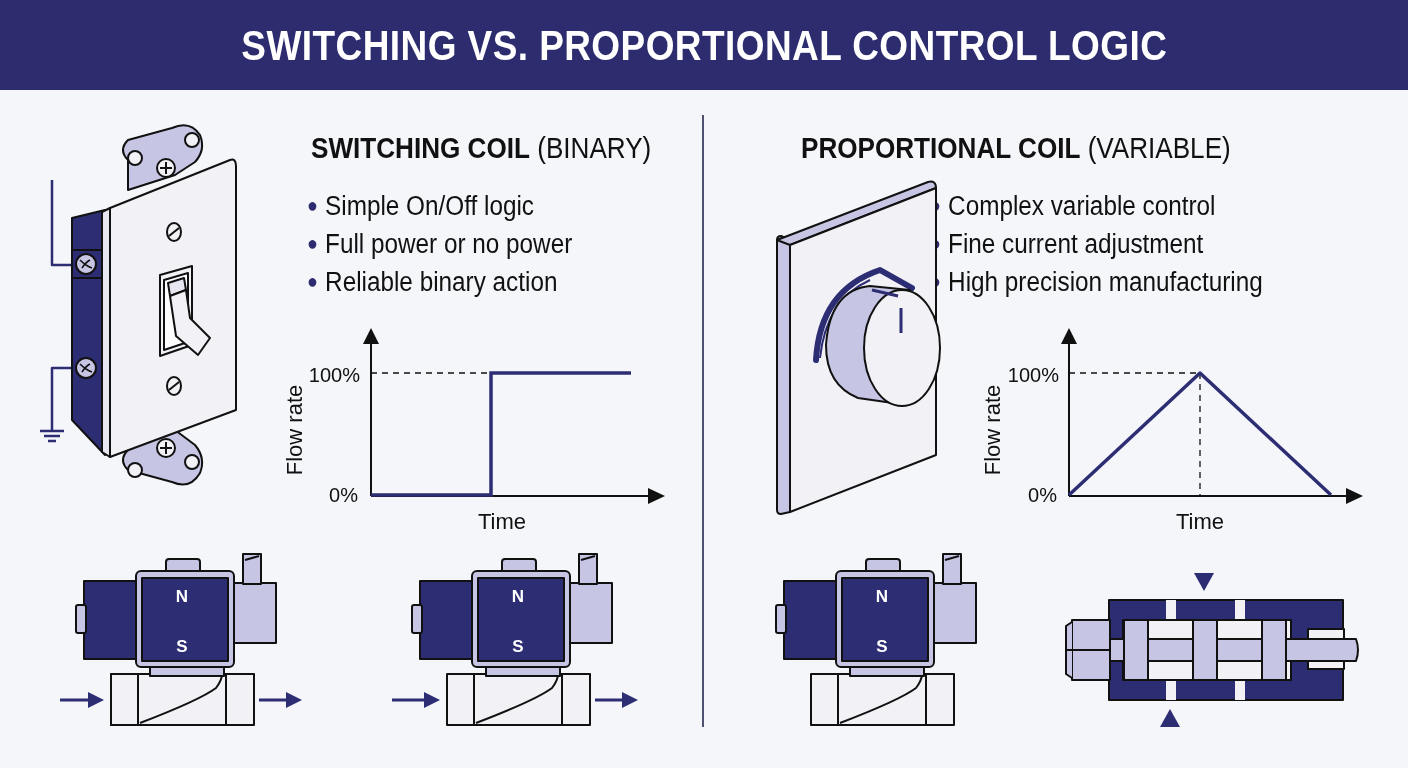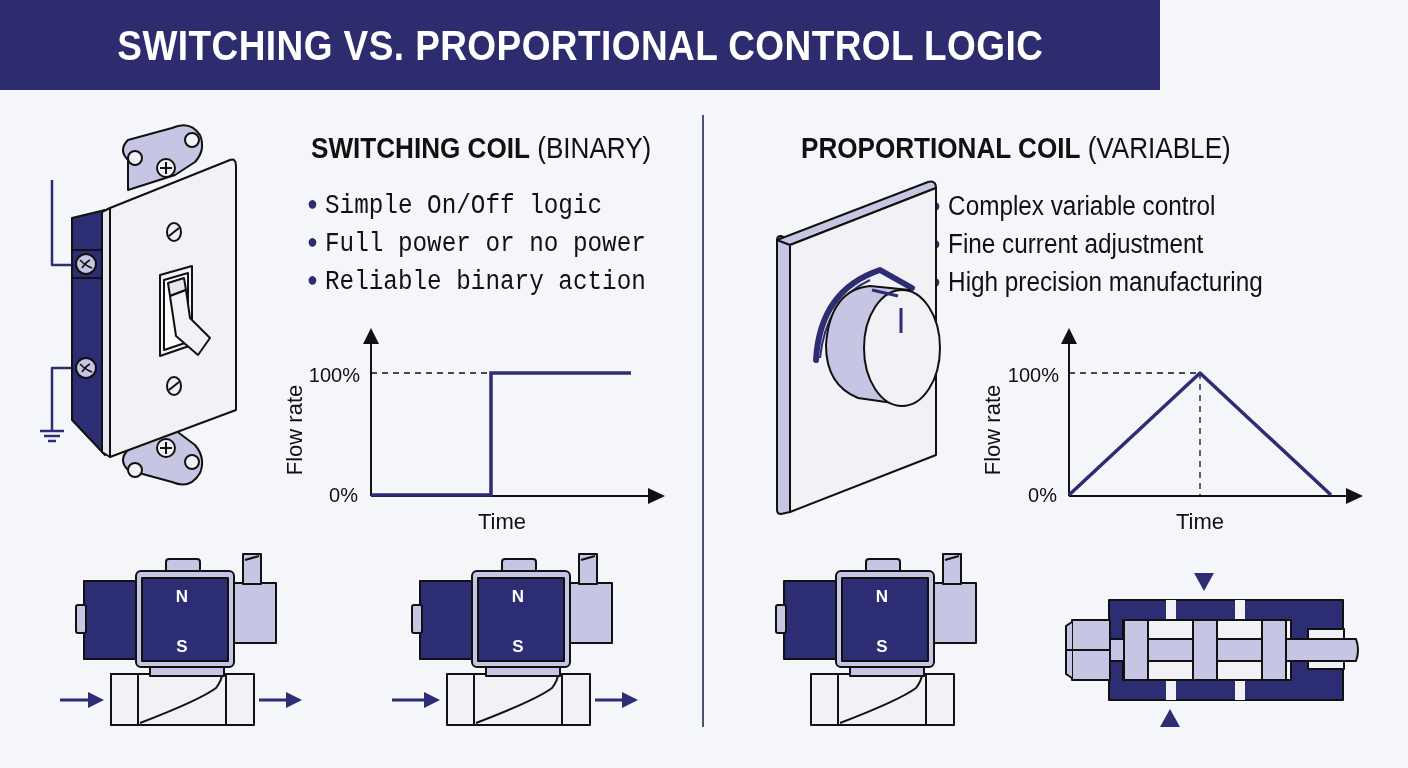--- a/index.html
+++ b/index.html
@@ -4,21 +4,21 @@
   <style>
     * { box-sizing: border-box; margin: 0; padding: 0; }
     html, body { width: 1408px; height: 768px; overflow: hidden; }
     body {
       background: #f5f6fa;
       font-family: "Liberation Sans", "DejaVu Sans", sans-serif;
       color: #111;
       position: relative;
     }
     .banner {
-      position: absolute; left: 0; top: 0; width: 1160px; height: 90px;
+      position: absolute; left: 0; top: 0; width: 1408px; height: 90px;
       background: #2c2c6e;
       display: flex; align-items: center; justify-content: center;
     }
     .banner-title {
       color: #ffffff; font-weight: bold; font-size: 43px;
       letter-spacing: 0.5px; transform: scaleX(0.86);
       white-space: nowrap;
     }
     .divider {
       position: absolute; left: 702px; top: 115px; width: 2px; height: 612px;
@@ -45,21 +45,21 @@
 <div class="banner">
   <div class="banner-title">SWITCHING VS. PROPORTIONAL CONTROL LOGIC</div>
 </div>
 
 <div class="divider"></div>
 
 <div class="heading" style="left:311px; top:132px;">
   <span class="strong">SWITCHING COIL</span>
   <span class="light">(BINARY)</span>
 </div>
-<ul class="bullets" style="left:307px; top:188px;font-family:Liberation Mono, monospace;">
+<ul class="bullets" style="left:307px; top:188px;">
   <li><span class="dot">●</span><span>Simple On/Off logic</span></li>
   <li><span class="dot">●</span><span>Full power or no power</span></li>
   <li><span class="dot">●</span><span>Reliable binary action</span></li>
 </ul>
 
 <div class="heading" style="left:801px; top:132px;">
   <span class="strong">PROPORTIONAL COIL</span>
   <span class="light">(VARIABLE)</span>
 </div>
 <ul class="bullets" style="left:930px; top:188px;">

